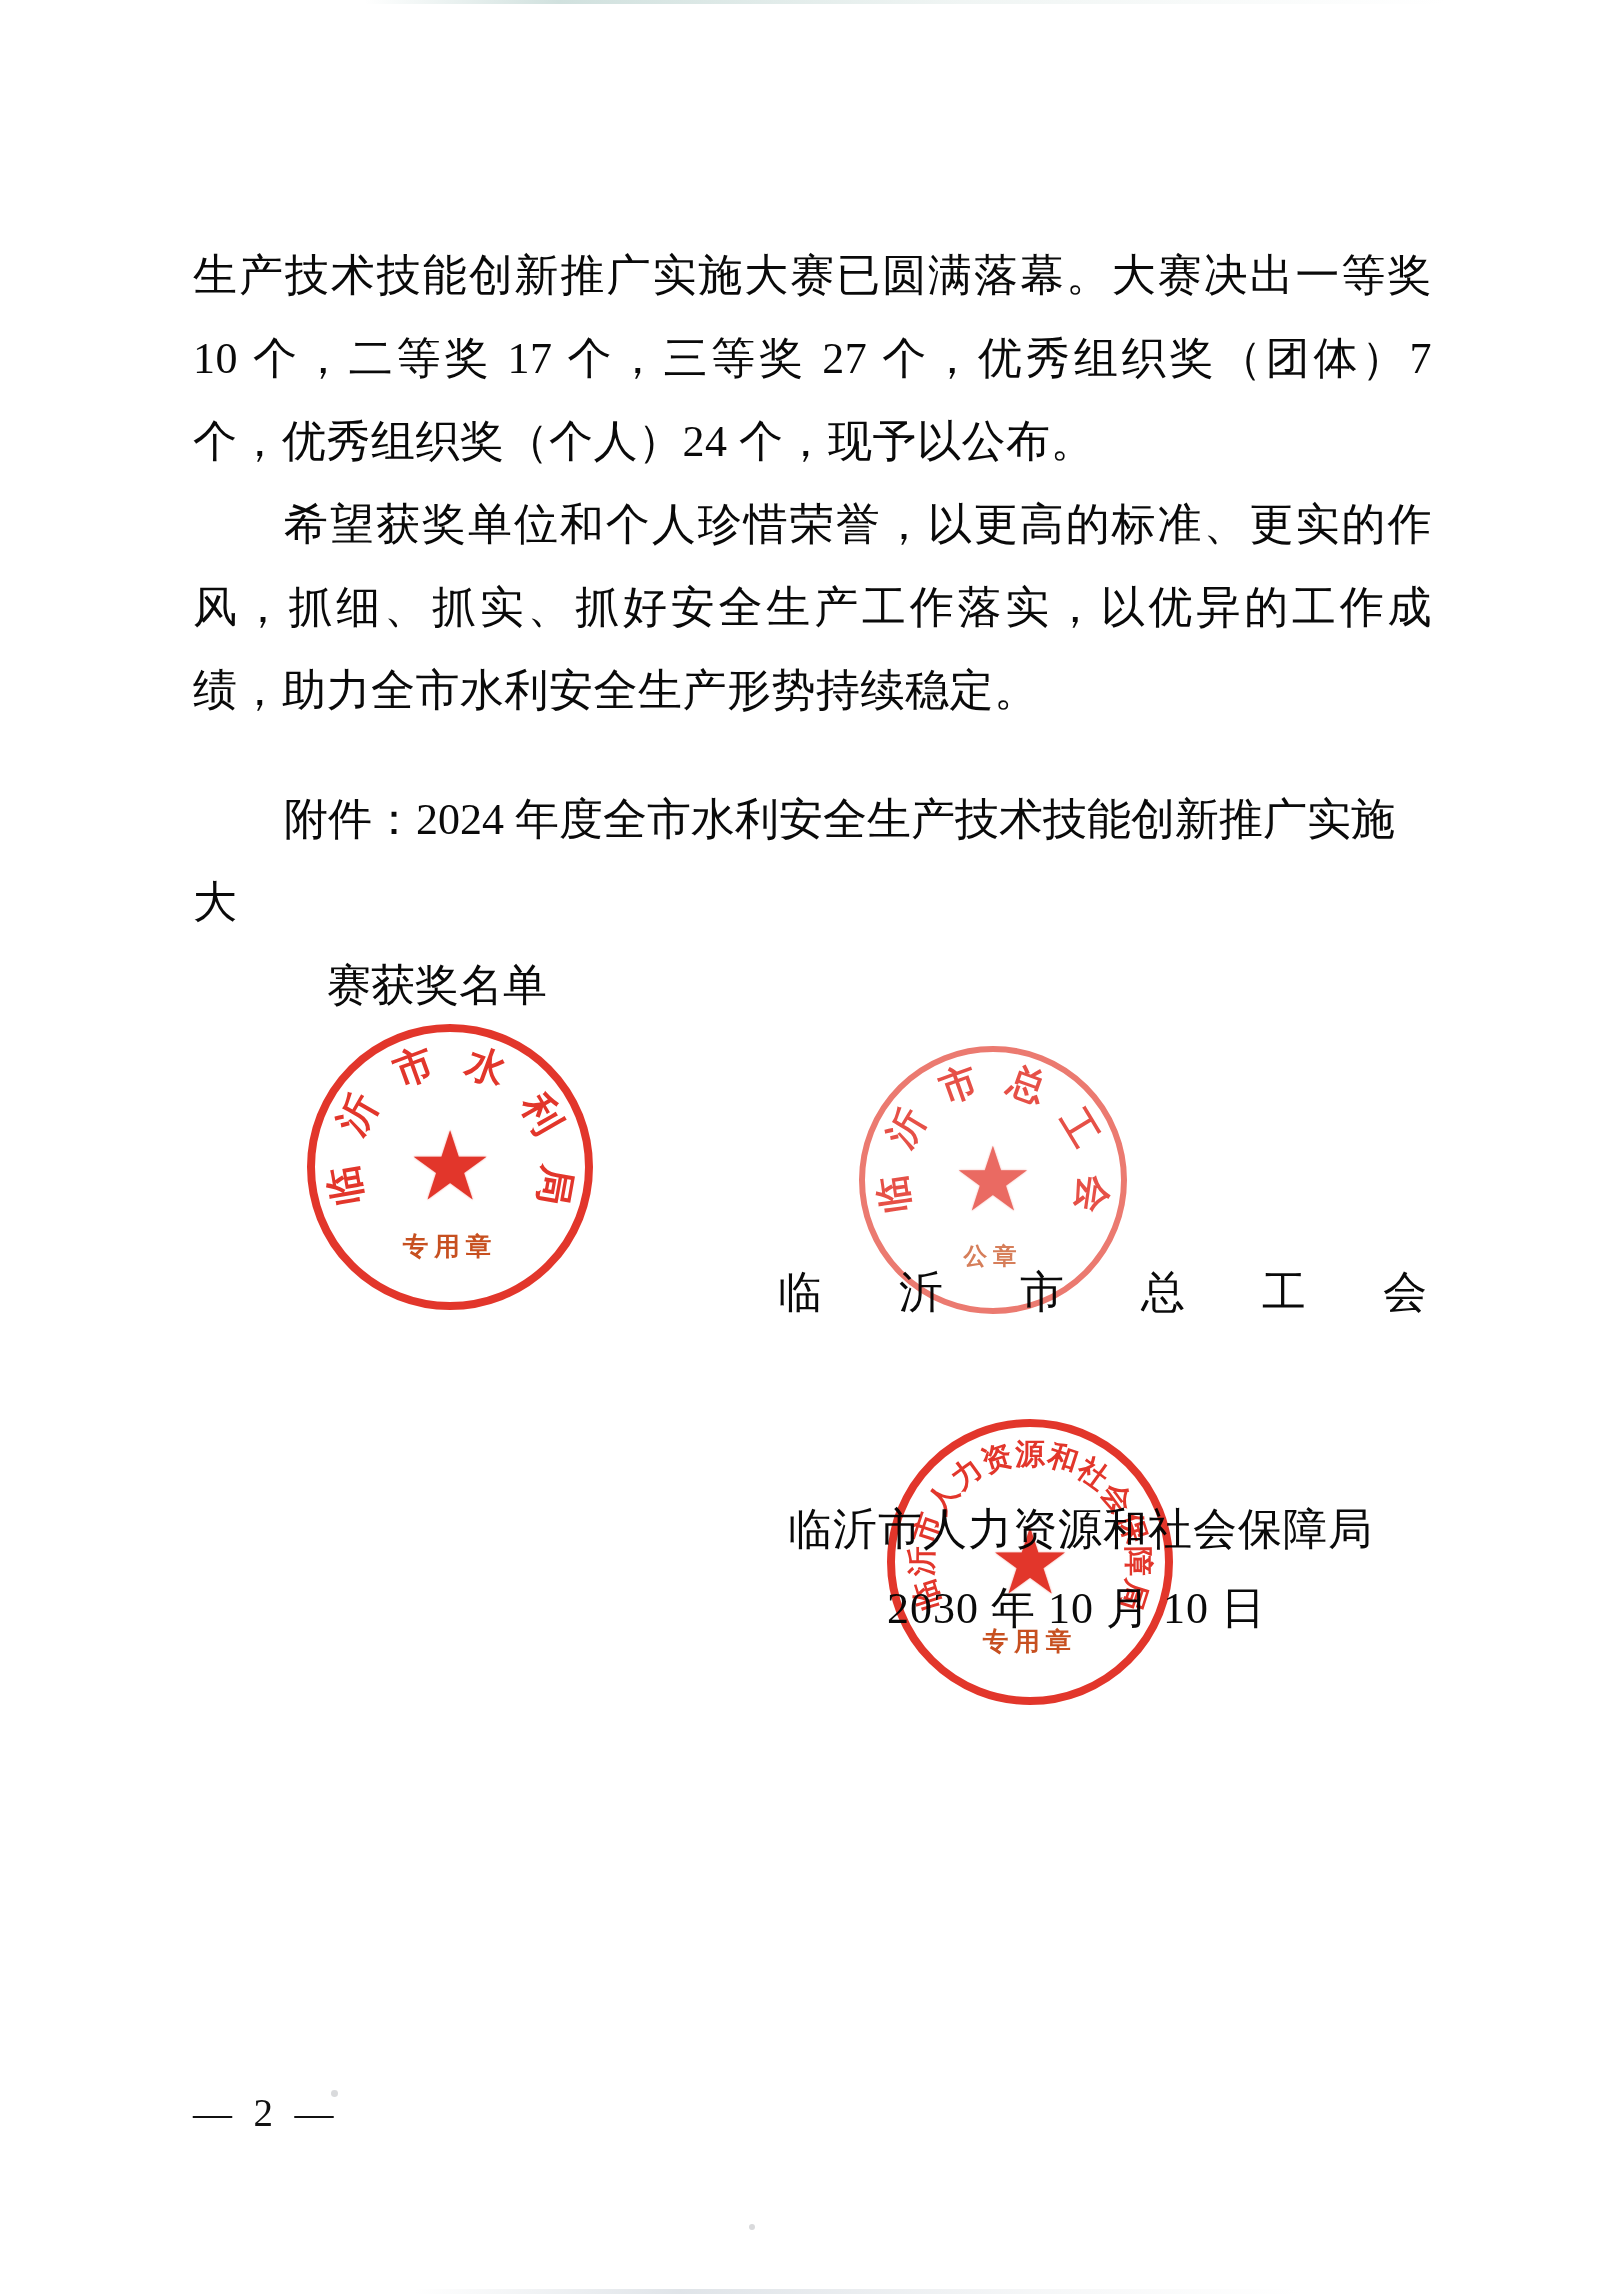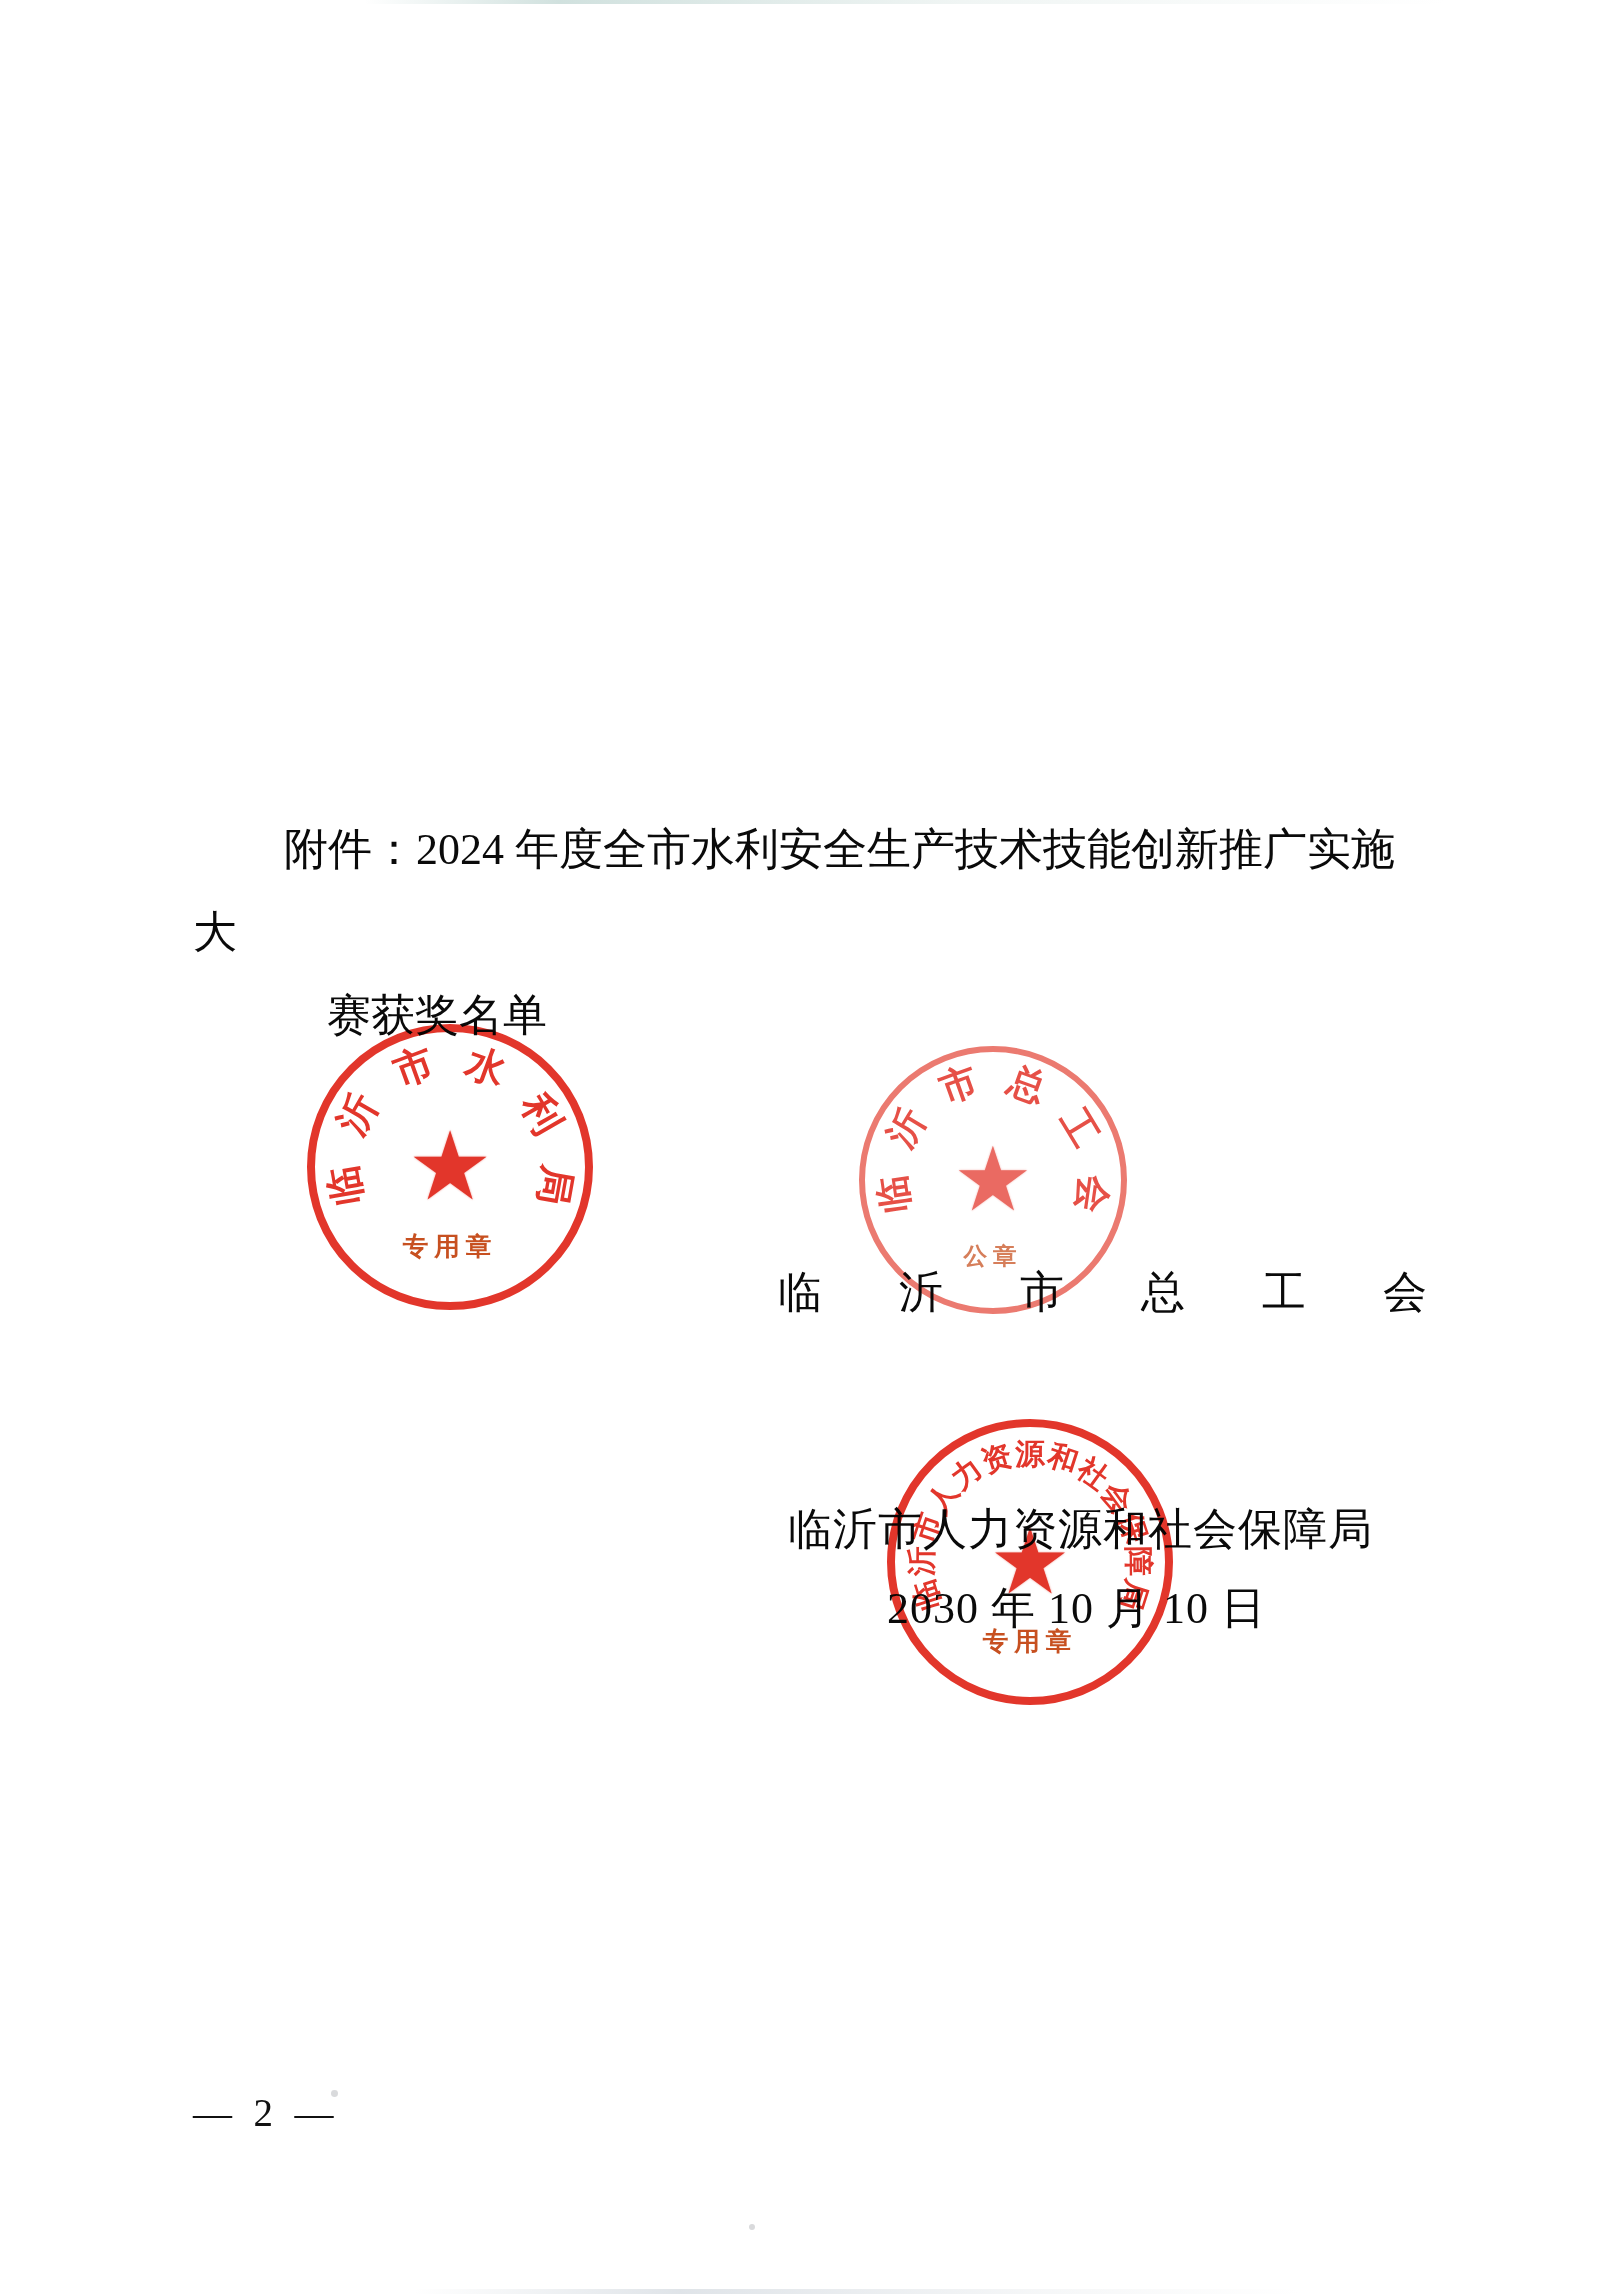--- a/index.html
+++ b/index.html
@@ -57,21 +57,21 @@
   .para + .para {
     margin-top: 0px;
   }
   .indent {
     text-indent: 91px;
   }
 
   .attachment {
     position: absolute;
     left: 193px;
-    top: 808px;
+    top: 778px;
     width: 1239px;
     font-size: 44px;
     line-height: 83px;
     text-indent: 91px;
   }
   .attachment .hang {
     display: block;
     text-indent: 0;
     padding-left: 134px;
   }
@@ -203,20 +203,24 @@
 <body>
 
 <div class="page">
 
   <div class="scan-edge-top"></div>
   <div class="scan-edge-bottom"></div>
 
   <div class="speck" style="left:331px;top:2090px;width:6.9px;height:6.9px;"></div>
   <div class="speck" style="left:749px;top:2224px;width:5.9px;height:5.9px;"></div>
 
+  <div class="body-text">
+    <p class="para">生产技术技能创新推广实施大赛已圆满落幕。大赛决出一等奖 10 个，二等奖 17 个，三等奖 27 个，优秀组织奖（团体）7 个，优秀组织奖（个人）24 个，现予以公布。</p>
+    <p class="para indent">希望获奖单位和个人珍惜荣誉，以更高的标准、更实的作风，抓细、抓实、抓好安全生产工作落实，以优异的工作成绩，助力全市水利安全生产形势持续稳定。</p>
+  </div>
 
   <div class="attachment">
     <span>附件：2024 年度全市水利安全生产技术技能创新推广实施大</span>
     <span class="hang">赛获奖名单</span>
   </div>
 
   <div class="sig-name sig-union">临 沂 市 总 工 会</div>
   <div class="sig-name sig-hr">临沂市人力资源和社会保障局</div>
   <div class="sig-name sig-date">2030 年 10 月 10 日</div>
 

